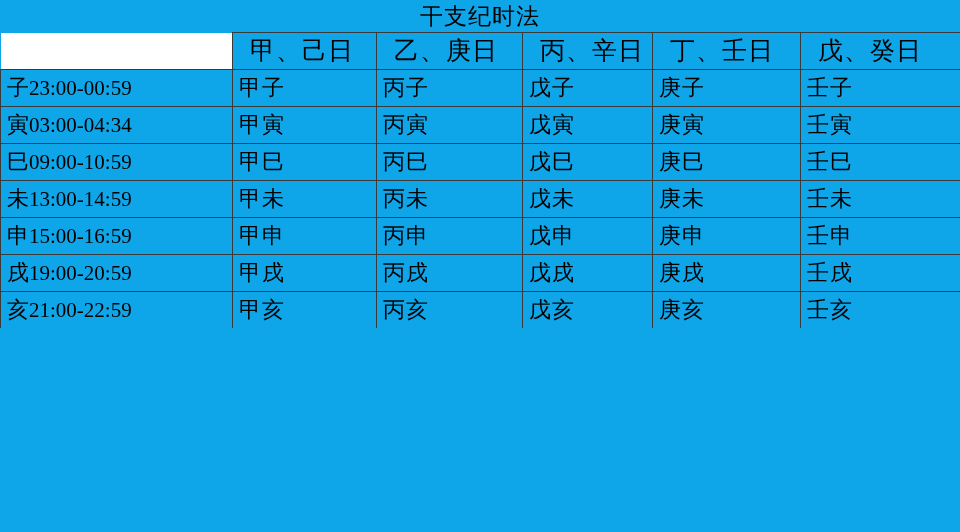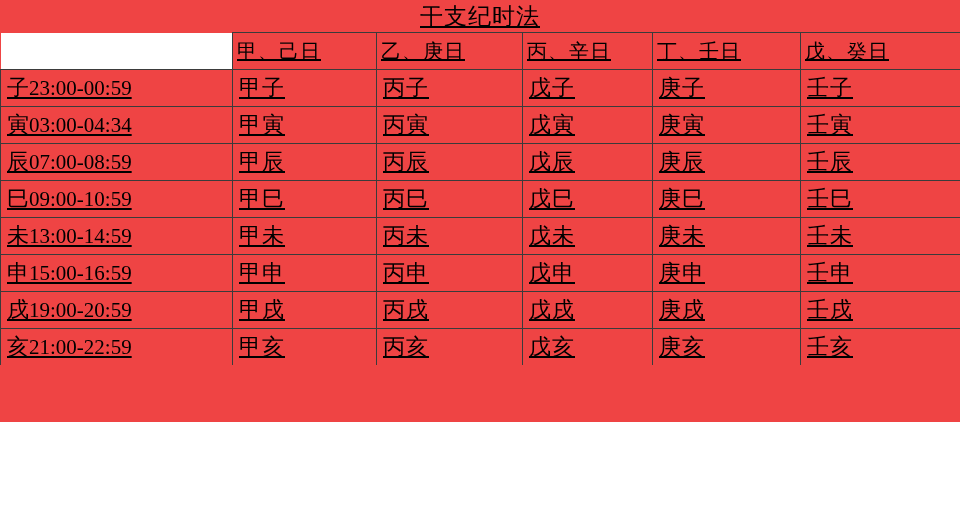--- a/index.html
+++ b/index.html
@@ -9,24 +9,23 @@
   }
   body {
     width: 960px;
     height: 532px;
     font-family: "Liberation Serif", "DejaVu Serif", serif;
     color: #000000;
     overflow: hidden;
   }
   #page {
     width: 960px;
-    height: 422px;
+    height: 532px;
     position: relative;
-    background: #ef4444;
-    text-decoration: underline;
+    background: #0ea5e9;
   }
   #title {
     text-align: center;
     font-size: 23px;
     line-height: 30px;
     height: 30px;
     padding-top: 2px;
     font-family: "Liberation Serif", "DejaVu Serif", serif;
     letter-spacing: 1px;
   }
@@ -54,23 +53,23 @@
   col.c3 { width: 130px; }
   col.c4 { width: 148px; }
   col.c5 { width: 160px; }
 
   thead td.corner {
     border-left: none;
     border-top: none;
     background: #ffffff;
   }
   thead td.hdr {
-    font-size: 20px;
+    font-size: 25px;
     letter-spacing: 1px;
-    padding-left: 4px;
+    padding-left: 17px;
   }
   td.rowlabel {
     border-left: none;
     font-size: 22px;
     padding-left: 2px;
     letter-spacing: 0px;
     margin-top: 24px;
   }
   td.rowlabel .branch {
     font-size: 22px;
@@ -127,28 +126,20 @@
       </tr>
       <tr>
         <td class="rowlabel"><span class="branch">寅</span><span class="time">03:00-04:34</span></td>
         <td class="cell">甲寅</td>
         <td class="cell">丙寅</td>
         <td class="cell">戊寅</td>
         <td class="cell">庚寅</td>
         <td class="cell lastcol">壬寅</td>
       </tr>
       <tr>
-        <td class="rowlabel"><span class="branch">辰</span><span class="time">07:00-08:59</span></td>
-        <td class="cell">甲辰</td>
-        <td class="cell">丙辰</td>
-        <td class="cell">戊辰</td>
-        <td class="cell">庚辰</td>
-        <td class="cell lastcol">壬辰</td>
-      </tr>
-      <tr>
         <td class="rowlabel"><span class="branch">巳</span><span class="time">09:00-10:59</span></td>
         <td class="cell">甲巳</td>
         <td class="cell">丙巳</td>
         <td class="cell">戊巳</td>
         <td class="cell">庚巳</td>
         <td class="cell lastcol">壬巳</td>
       </tr>
       <tr>
         <td class="rowlabel"><span class="branch">未</span><span class="time">13:00-14:59</span></td>
         <td class="cell">甲未</td>

